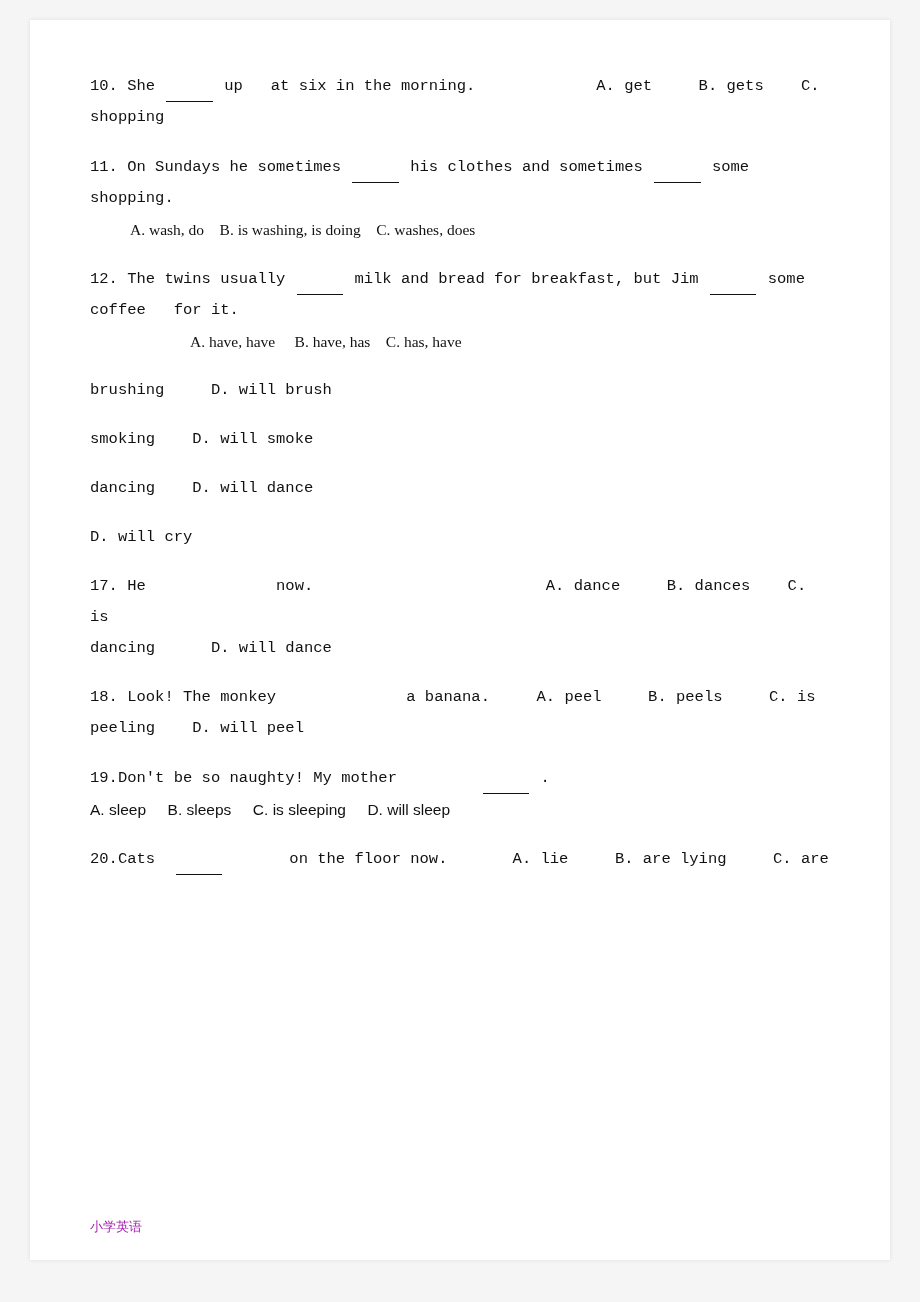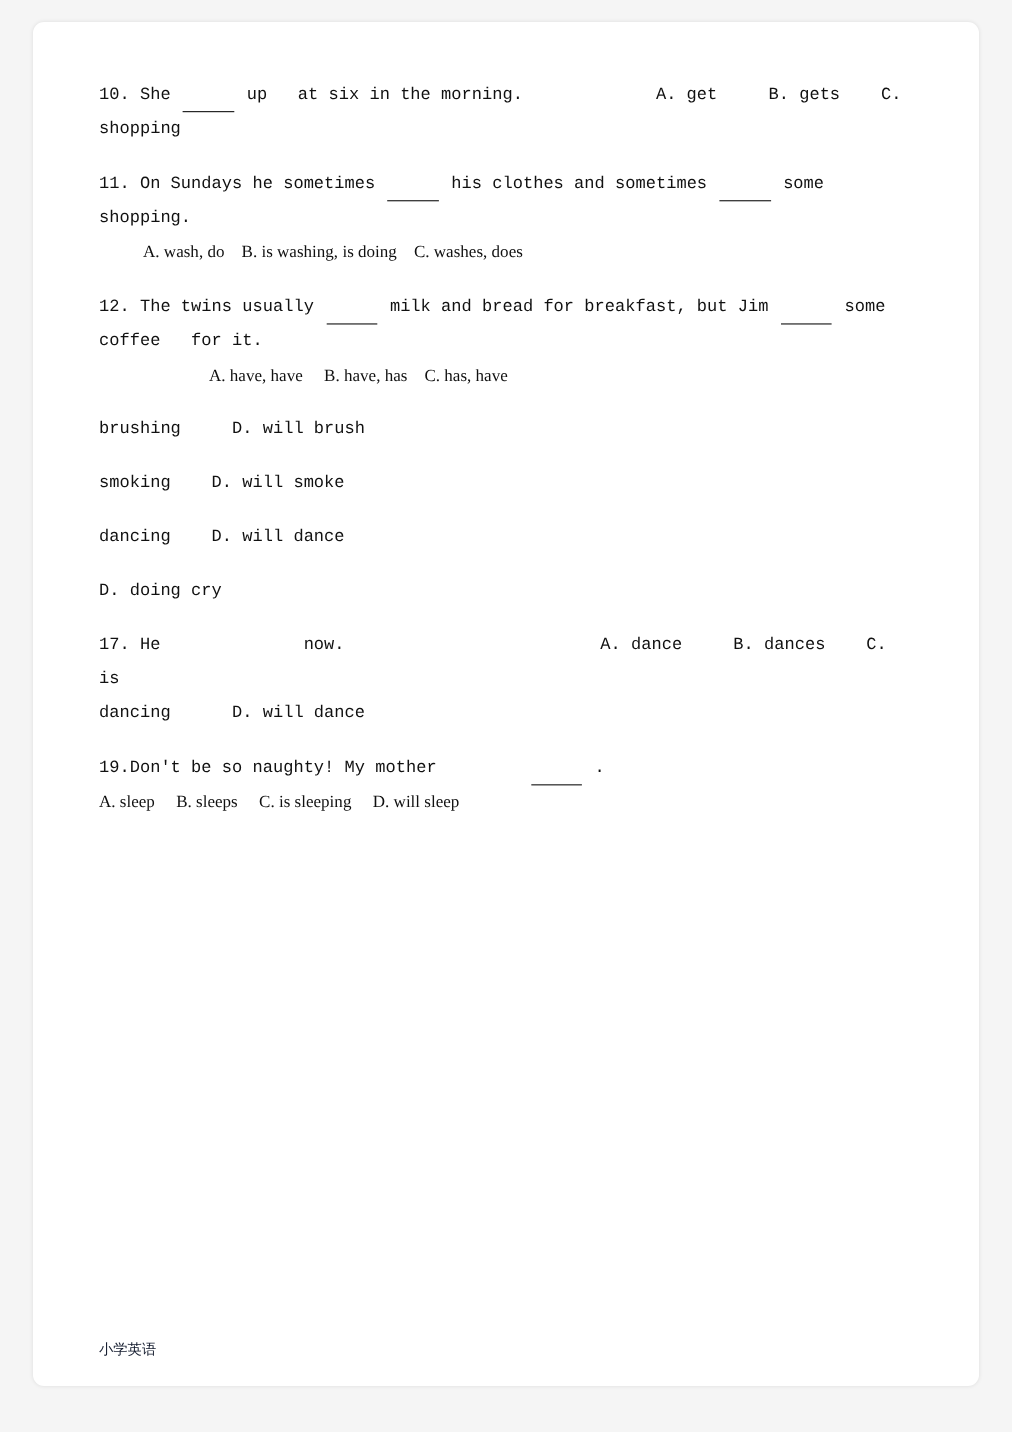--- a/index.html
+++ b/index.html
@@ -20,21 +20,20 @@
       padding: 20px;
     }
 
     .page {
       background: #fff;
       width: 860px;
       min-height: 1240px;
       padding: 50px 60px 40px 60px;
       position: relative;
       box-shadow: 0 0 4px rgba(0,0,0,0.1);
-      border-radius: 10px;
     }
 
     .question-block {
       margin-bottom: 18px;
       line-height: 1.9;
     }
 
     .question-line {
       font-size: 15.5px;
       font-family: 'Courier New', Courier, monospace;
@@ -43,39 +42,39 @@
 
     .options-line {
       font-size: 15.5px;
       font-family: Liberation Serif, serif;
       line-height: 2.0;
       padding-left: 40px;
     }
 
     .options-line-noindent {
       font-size: 15.5px;
-      font-family: Liberation Serif, serif;
+      font-family: Liberation Sans, sans-serif;
       line-height: 2.0;
     }
 
     .blank {
       display: inline-block;
       border-bottom: 1px solid #111;
       min-width: 45px;
       margin: 0 2px;
       vertical-align: bottom;
     }
 
     .footer {
       position: absolute;
       bottom: 24px;
       left: 60px;
       font-size: 13px;
       font-family: Liberation Mono, monospace;
-      color: #0f172a;
+      color: #a21caf;
     }
   </style>
 </head>
 <body>
 
 <div class="page">
 
   <div class="question-block">
     <div class="question-line">10. She <span class="blank">&nbsp;&nbsp;&nbsp;&nbsp;&nbsp;</span> up &nbsp; at six in the morning. &nbsp;&nbsp;&nbsp;&nbsp;&nbsp;&nbsp;&nbsp;&nbsp;&nbsp;&nbsp;&nbsp; A. get &nbsp;&nbsp;&nbsp; B. gets &nbsp;&nbsp; C.</div>
     <div class="question-line">shopping</div>
@@ -98,29 +97,36 @@
 
   <div class="question-block">
     <div class="question-line">smoking &nbsp;&nbsp; D. will smoke</div>
   </div>
 
   <div class="question-block">
     <div class="question-line">dancing &nbsp;&nbsp; D. will dance</div>
   </div>
 
   <div class="question-block">
-    <div class="question-line">D. doing cry</div>
+    <div class="question-line">D. will cry</div>
   </div>
 
   <div class="question-block">
     <div class="question-line">17. He &nbsp;&nbsp;&nbsp;&nbsp;&nbsp;&nbsp;&nbsp;&nbsp;&nbsp;&nbsp;&nbsp;&nbsp; now. &nbsp;&nbsp;&nbsp;&nbsp;&nbsp;&nbsp;&nbsp;&nbsp;&nbsp;&nbsp;&nbsp;&nbsp;&nbsp;&nbsp;&nbsp;&nbsp;&nbsp;&nbsp;&nbsp;&nbsp;&nbsp;&nbsp;&nbsp; A. dance &nbsp;&nbsp;&nbsp; B. dances &nbsp;&nbsp; C. is</div>
     <div class="question-line">dancing &nbsp;&nbsp;&nbsp;&nbsp; D. will dance</div>
   </div>
 
+  <div class="question-block">
+    <div class="question-line">18. Look! The monkey &nbsp;&nbsp;&nbsp;&nbsp;&nbsp;&nbsp;&nbsp;&nbsp;&nbsp;&nbsp;&nbsp;&nbsp; a banana. &nbsp;&nbsp;&nbsp; A. peel &nbsp;&nbsp;&nbsp; B. peels &nbsp;&nbsp;&nbsp; C. is</div>
+    <div class="question-line">peeling &nbsp;&nbsp; D. will peel</div>
+  </div>
 
   <div class="question-block">
     <div class="question-line">19.Don't be so naughty! My mother &nbsp;&nbsp;&nbsp;&nbsp;&nbsp;&nbsp;&nbsp; <span class="blank">&nbsp;&nbsp;&nbsp;&nbsp;&nbsp;</span> .</div>
     <div class="options-line-noindent">A. sleep &nbsp;&nbsp;&nbsp; B. sleeps &nbsp;&nbsp;&nbsp; C. is sleeping &nbsp;&nbsp;&nbsp; D. will sleep</div>
   </div>
 
+  <div class="question-block">
+    <div class="question-line">20.Cats &nbsp;<span class="blank">&nbsp;&nbsp;&nbsp;&nbsp;&nbsp;</span>&nbsp;&nbsp;&nbsp;&nbsp;&nbsp;&nbsp; on the floor now. &nbsp;&nbsp;&nbsp;&nbsp;&nbsp; A. lie &nbsp;&nbsp;&nbsp; B. are lying &nbsp;&nbsp;&nbsp; C. are</div>
+  </div>
 
   <div class="footer">小学英语</div>
 </div>
 
 </body></html>

